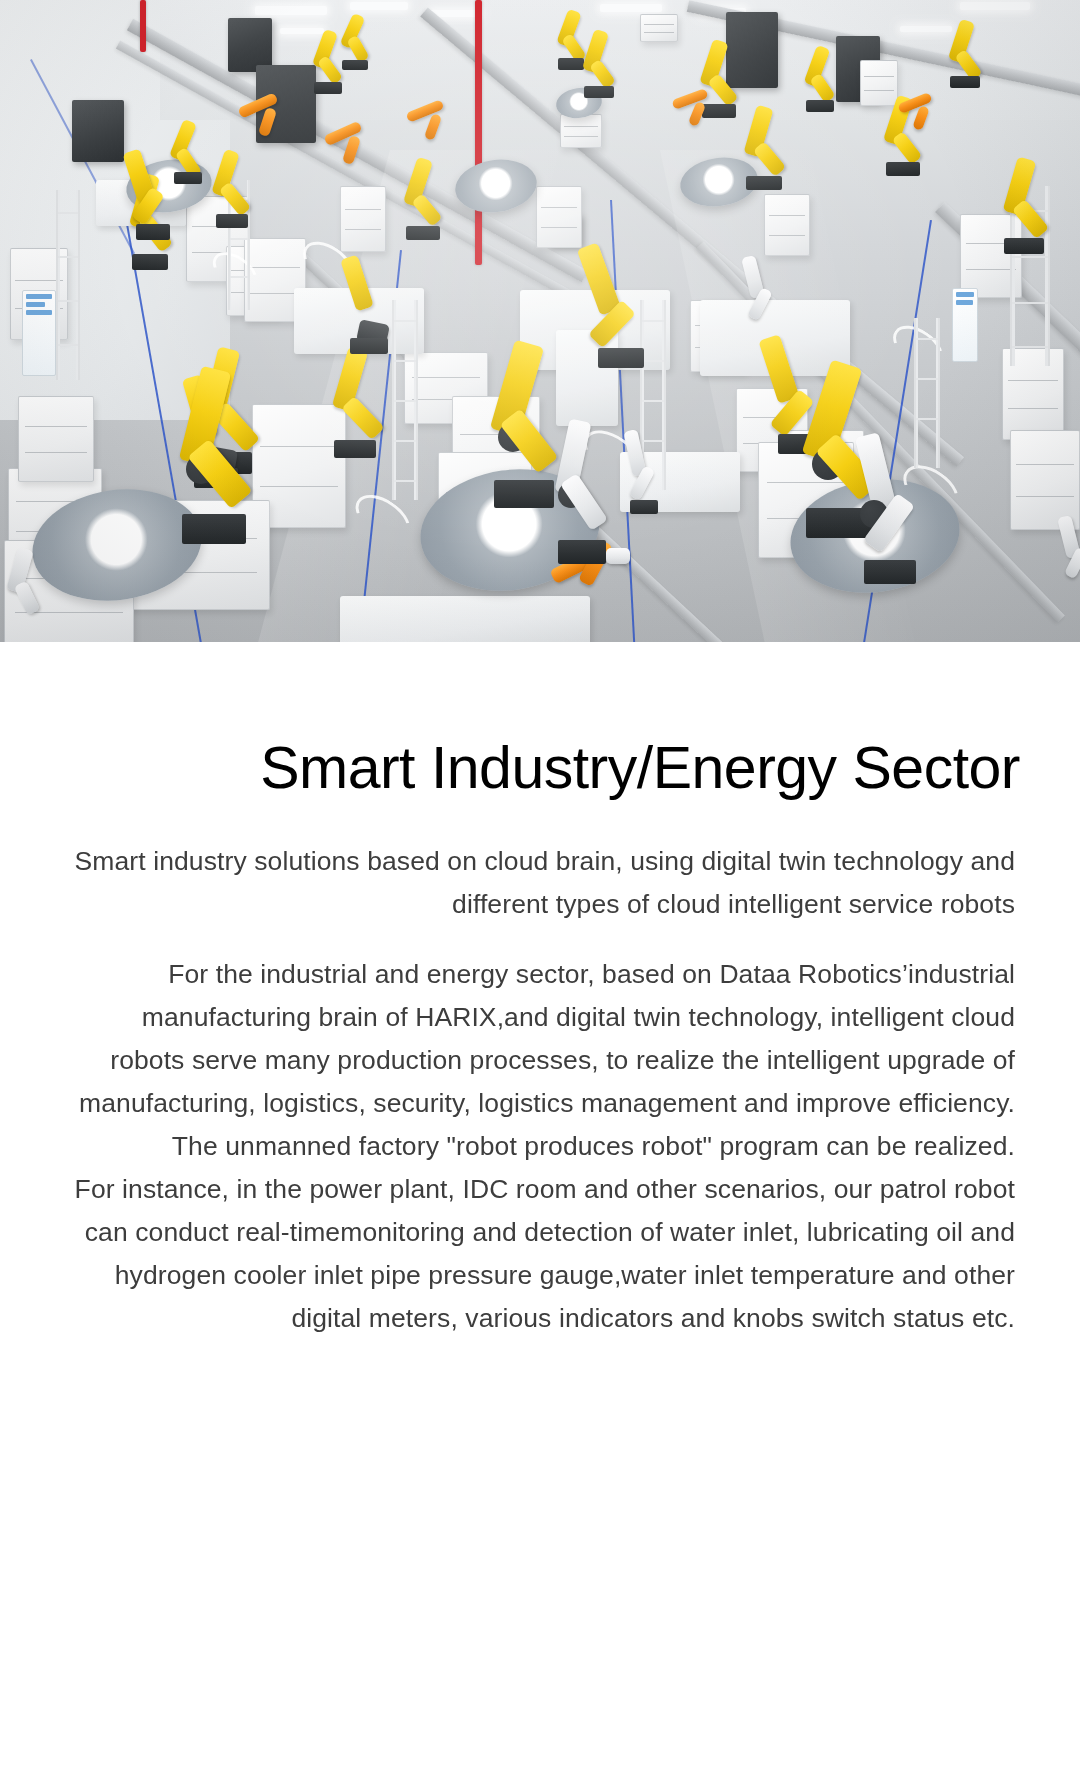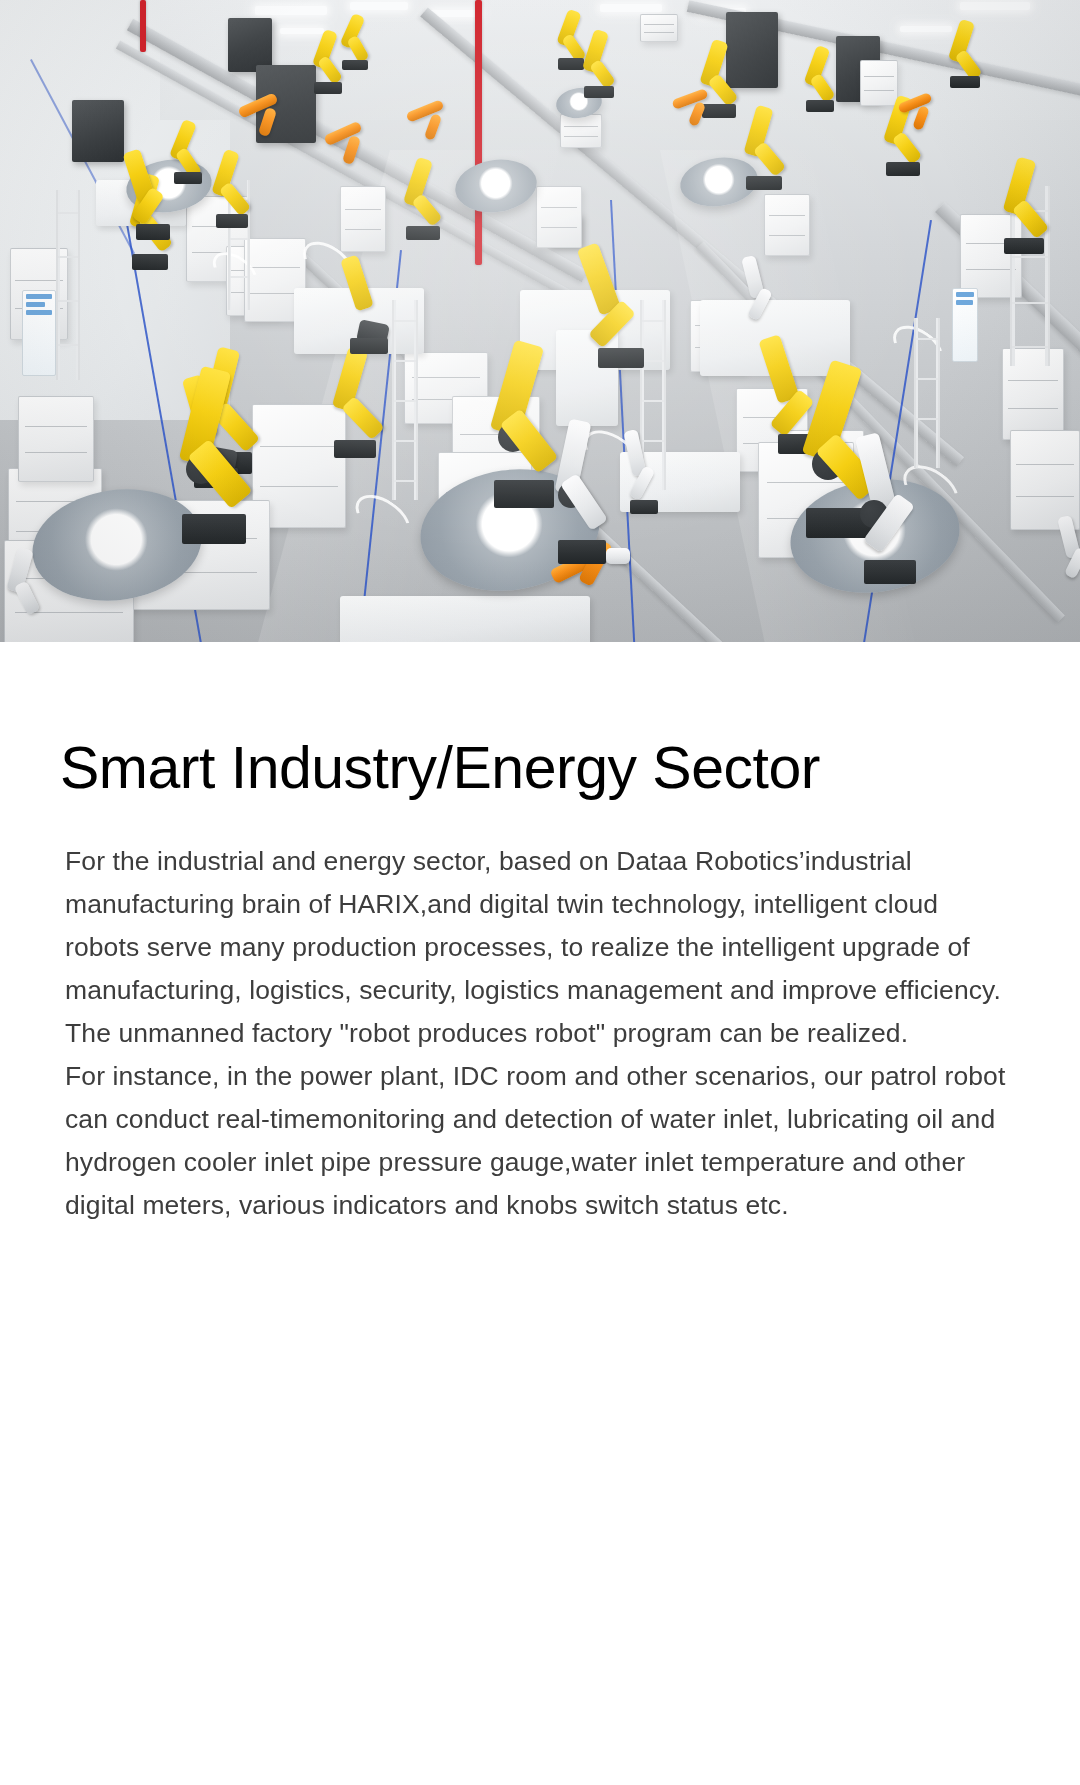--- a/index.html
+++ b/index.html
@@ -227,20 +227,21 @@
     pointer-events: none;
     backdrop-filter: blur(0.4px);
   }
 
   
   .content {
     position: absolute;
     left: 0;
     top: 642px;
     width: 1080px;
+    text-align: right;
   }
 
   .page-title {
     margin: 96px 0 0 0;
     padding: 0 60px;
     font-family: "Liberation Sans", sans-serif;
     font-size: 59px;
     line-height: 1.05;
     font-weight: 400;
     color: #000000;
@@ -605,20 +606,21 @@
       <div class="hero-vignette"></div>
       <div class="hero-blur"></div>
     </div>
   </div>
 
   <div class="content">
 
     <h1 class="page-title">Smart Industry/Energy Sector</h1>
 
     <div class="body-block">
+      <p class="para">Smart industry solutions based on cloud brain, using digital twin technology and different types of cloud intelligent service robots</p>
 
       <p class="para">For the industrial and energy sector, based on Dataa Robotics’industrial manufacturing brain of HARIX,and digital twin technology, intelligent cloud robots serve many production processes, to realize the intelligent upgrade of manufacturing, logistics, security, logistics management and improve efficiency.</p>
 
       <p class="para para-tight">The unmanned factory "robot produces robot" program can be realized.</p>
 
       <p class="para para-tight">For instance, in the power plant, IDC room and other scenarios, our patrol robot can conduct real-timemonitoring and detection of water inlet, lubricating oil and hydrogen cooler inlet pipe pressure gauge,water inlet temperature and other digital meters, various indicators and knobs switch status etc.</p>
     </div>
 
   </div>
 </div>

